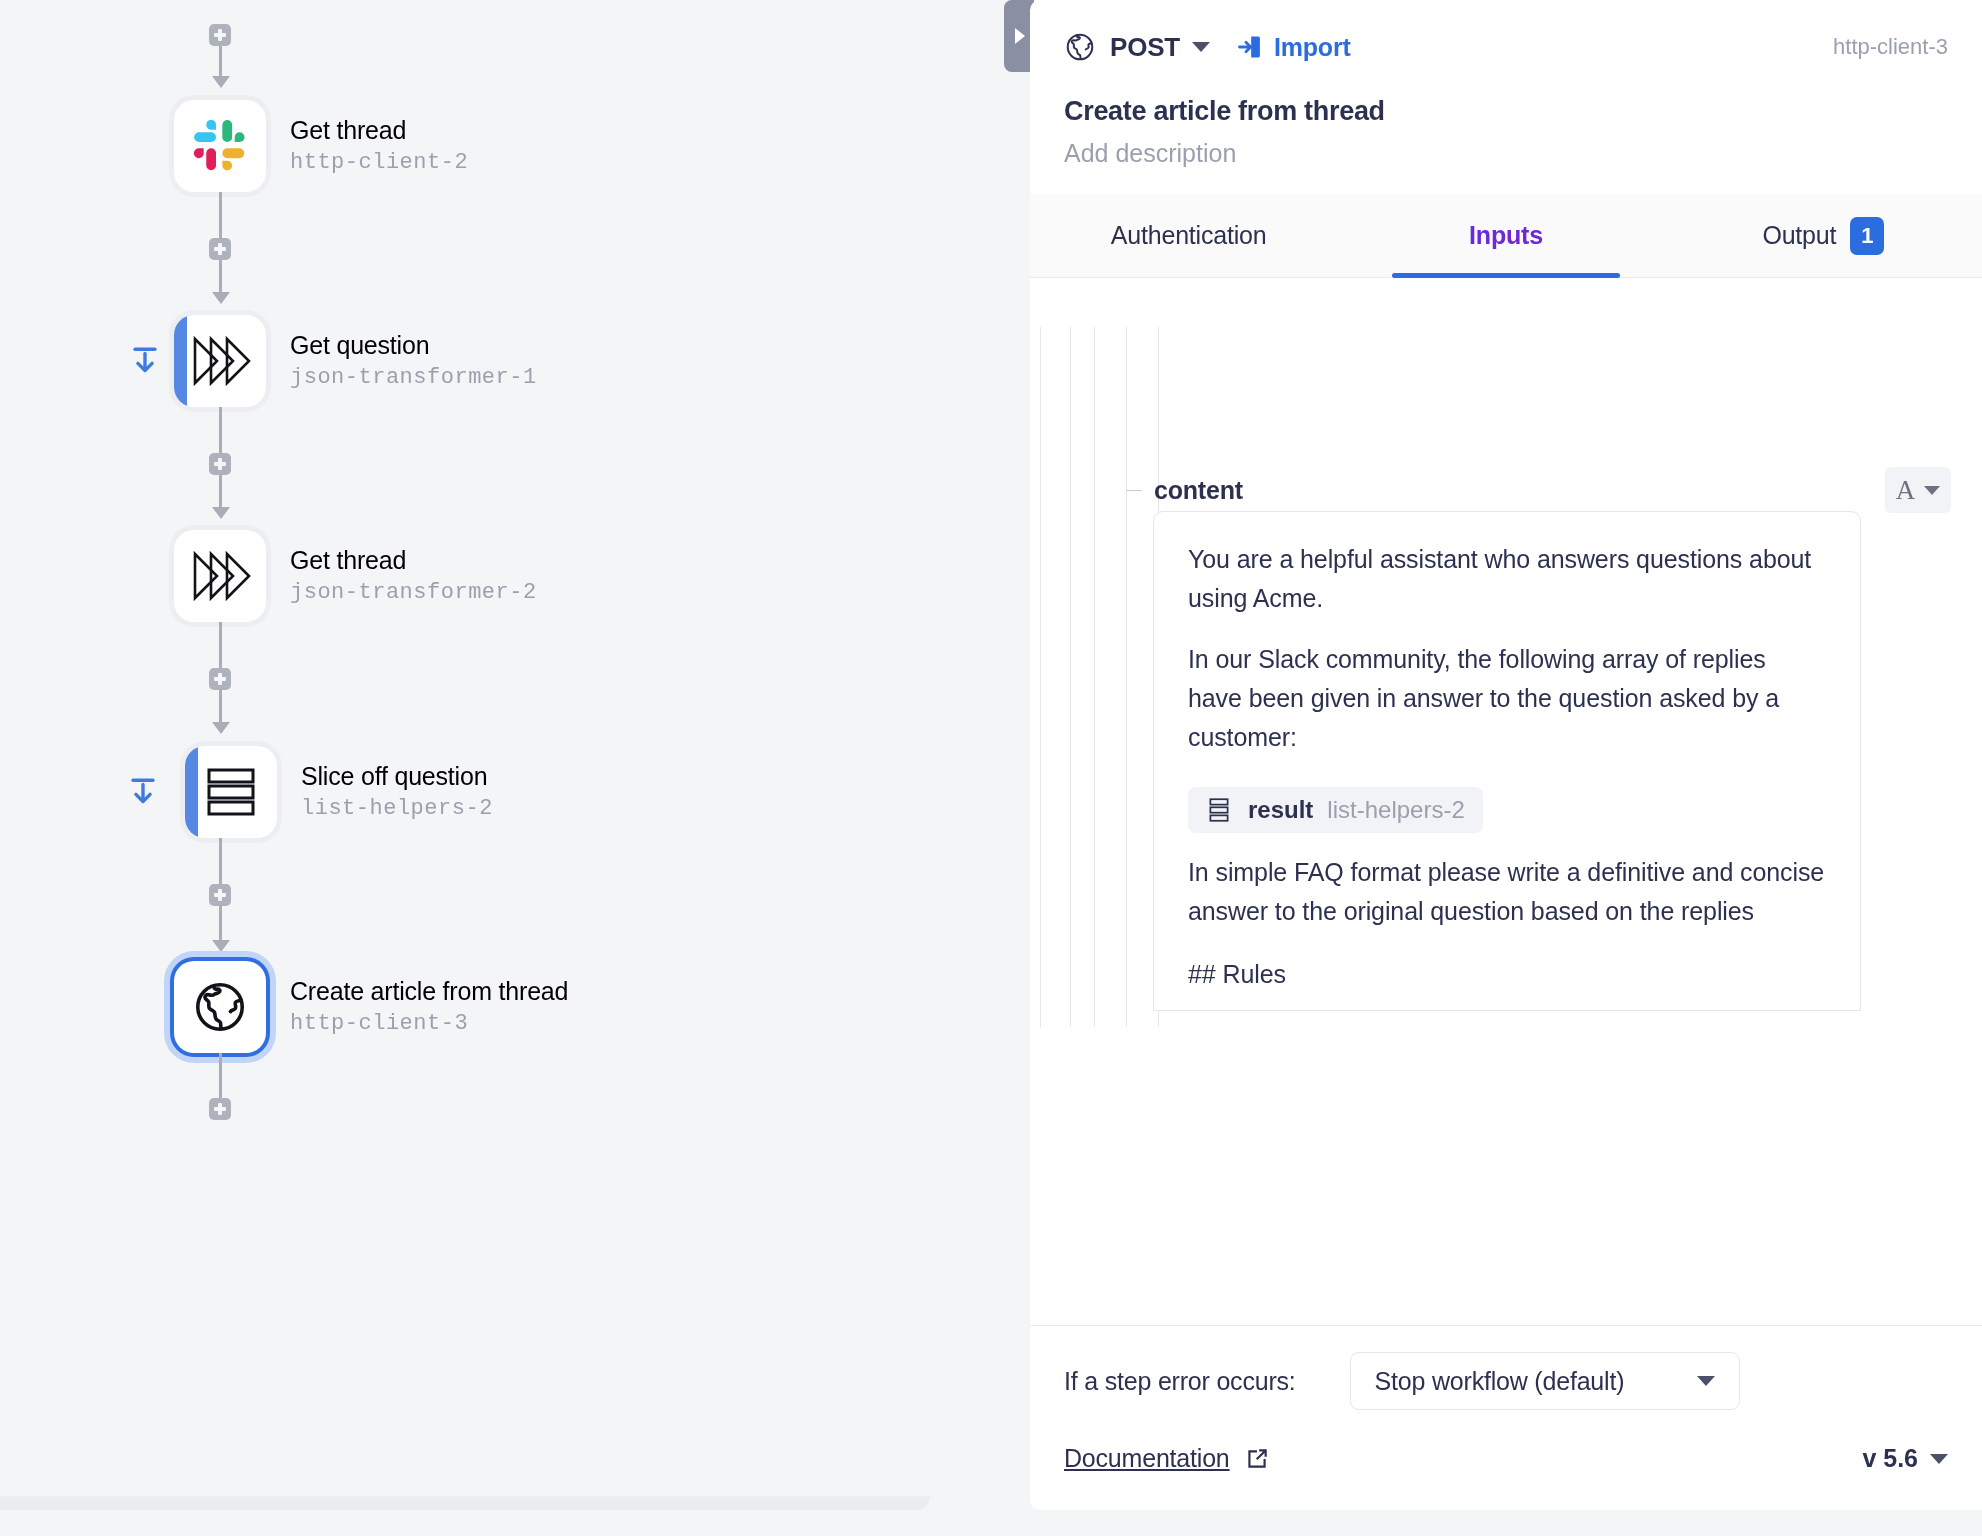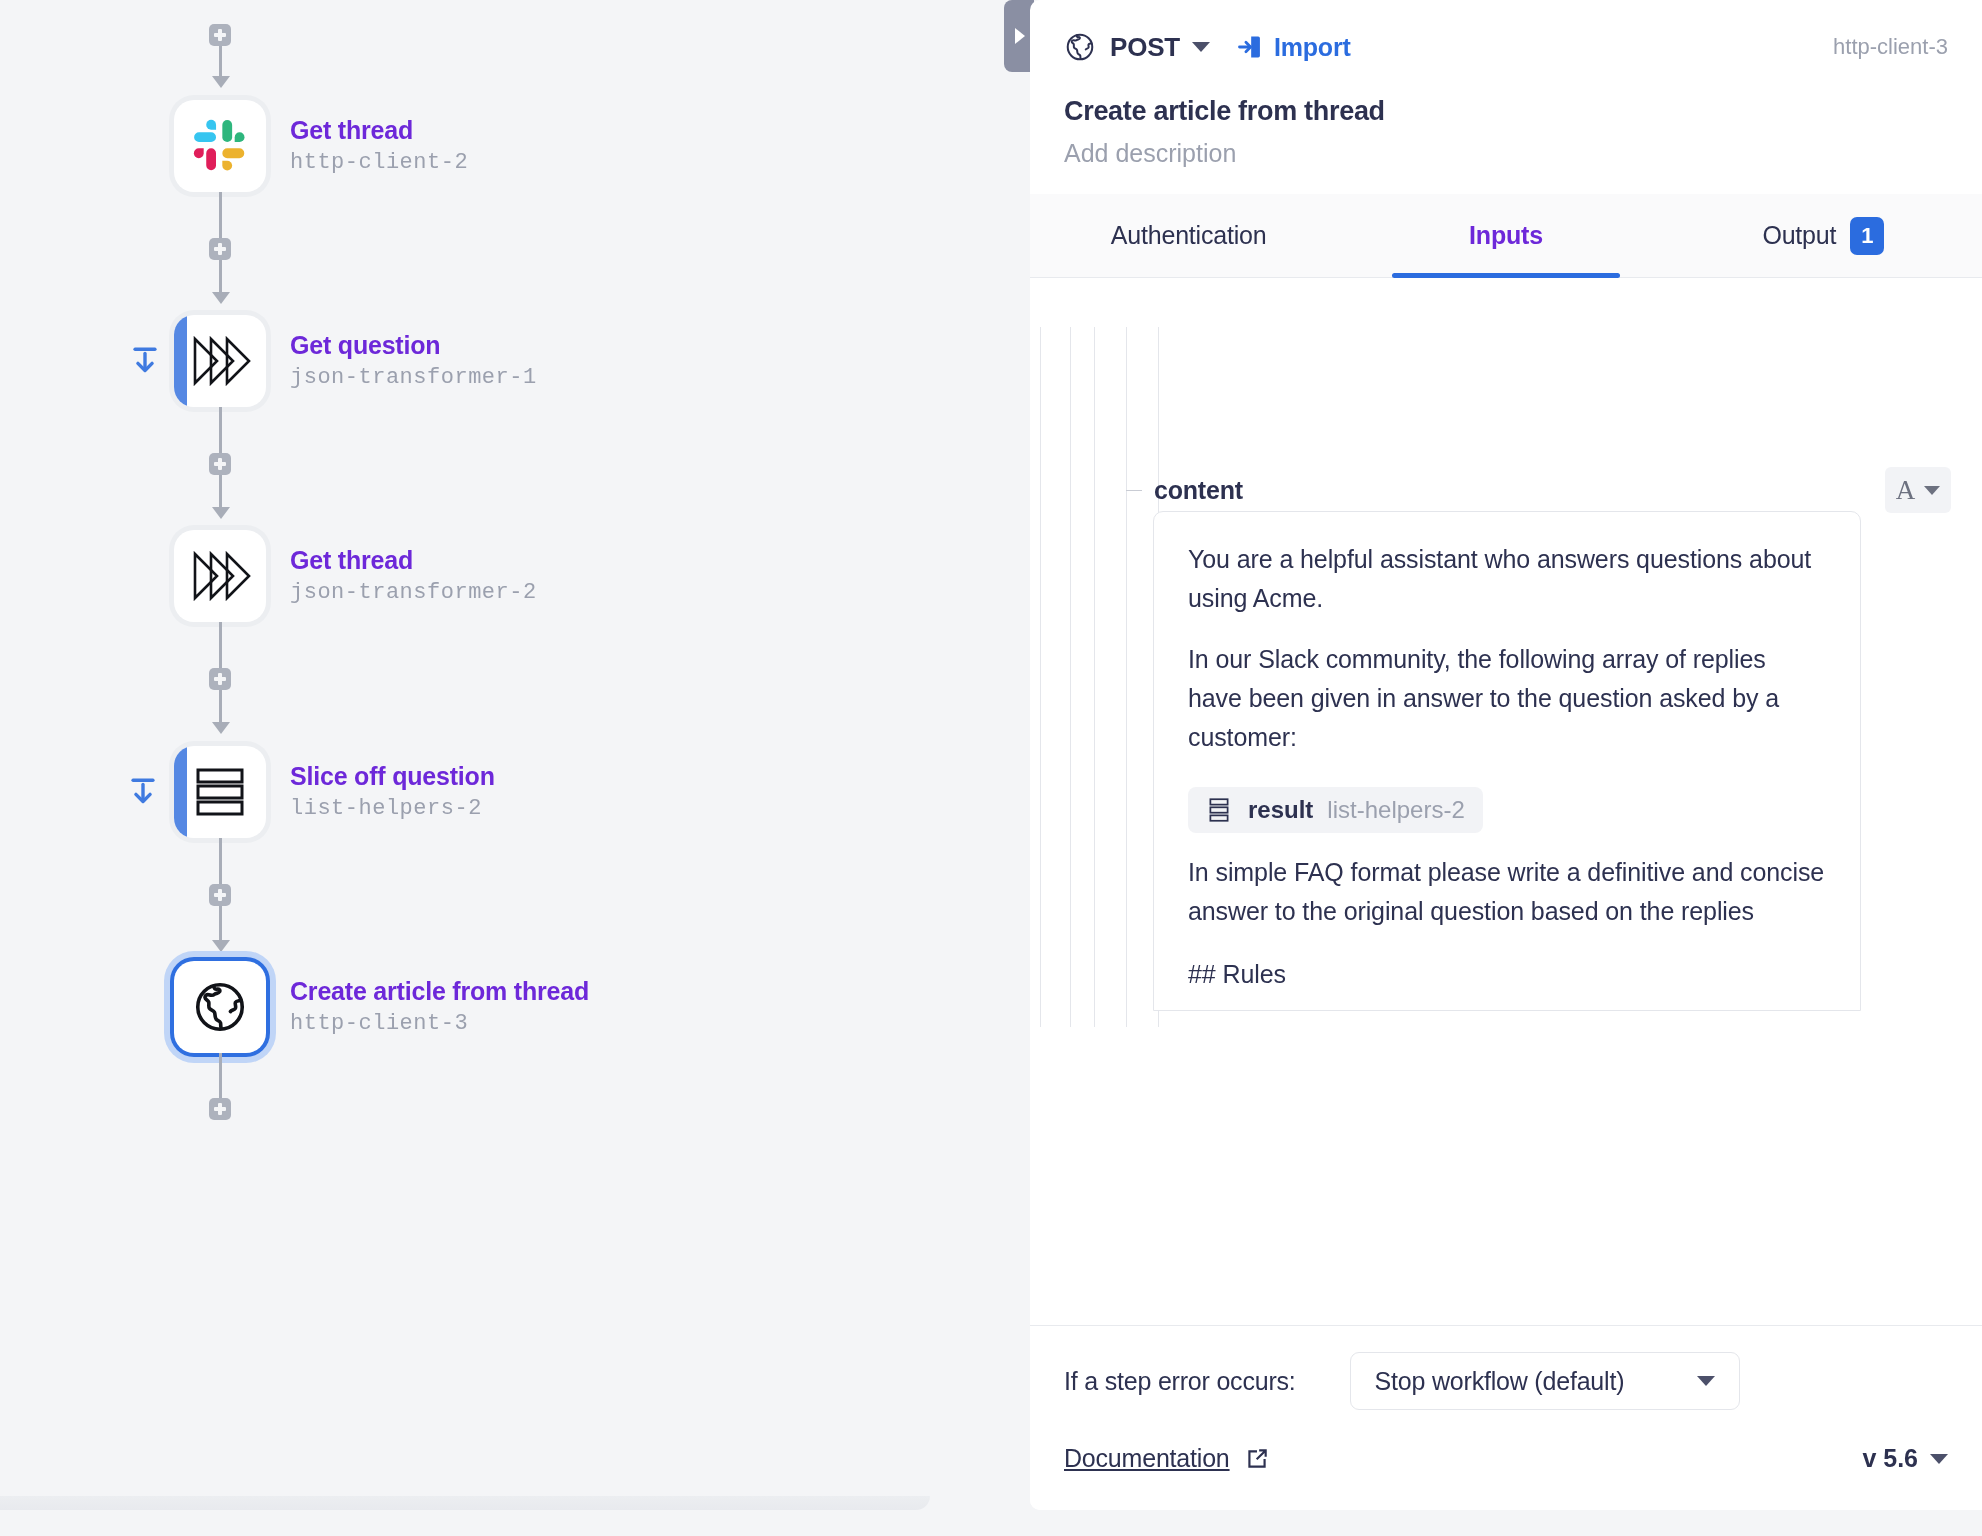--- a/index.html
+++ b/index.html
@@ -80,21 +80,21 @@
   }
   .node-box.sel {
     box-shadow: 0 0 0 4px #2f6fe0, 0 0 0 10px #c0d5f7;
   }
   .node-box .bluebar {
     position: absolute; left: 0; top: 0; bottom: 0;
     width: 13px; background: #5588e3;
   }
   .node-text { margin-left: 24px; }
   .node-title {
-    font-size: 25px; font-weight: 700; color: #6d28d9;
+    font-size: 25px; font-weight: 400; color: #000000;
     letter-spacing: -0.2px; line-height: 1.2;
   }
   .node-sub {
     font-family: "Liberation Mono", monospace;
     font-size: 22px; color: #9ba0ae; margin-top: 5px; line-height: 1.2;
     letter-spacing: 0.5px;
   }
 
   .dl-icon {
     position: absolute;
@@ -405,21 +405,21 @@
       <div class="conn" style="left:219px; top:622px; height:48px;"></div>
       <div class="plus" style="left:209px; top:668px;"></div>
       <div class="conn" style="left:219px; top:690px; height:40px;"></div>
       <div class="arrowhead" style="left:211.5px; top:722px;"></div>
 
       <svg class="dl-icon" style="left:126px; top:775px;" viewBox="0 0 24 24">
         <path d="M5 3h14" stroke="#3f7ae0" stroke-width="2.4" stroke-linecap="round"></path>
         <path d="M12 6v11" stroke="#3f7ae0" stroke-width="2.4" stroke-linecap="round"></path>
         <path d="M7 13l5 5 5-5" stroke="#3f7ae0" stroke-width="2.4" stroke-linecap="round" stroke-linejoin="round" fill="none"></path>
       </svg>
-      <div class="node" style="left:174px; top:746px;">
+      <div class="node" style="left:185px; top:746px;">
         <div class="node-box">
           <div class="bluebar"></div>
           <svg width="56" height="52" viewBox="0 0 56 52">
             <g fill="none" stroke="#111318" stroke-width="3">
               <rect x="6" y="4" width="44" height="12"></rect>
               <rect x="6" y="20" width="44" height="12"></rect>
               <rect x="6" y="36" width="44" height="12"></rect>
             </g>
           </svg>
         </div>

